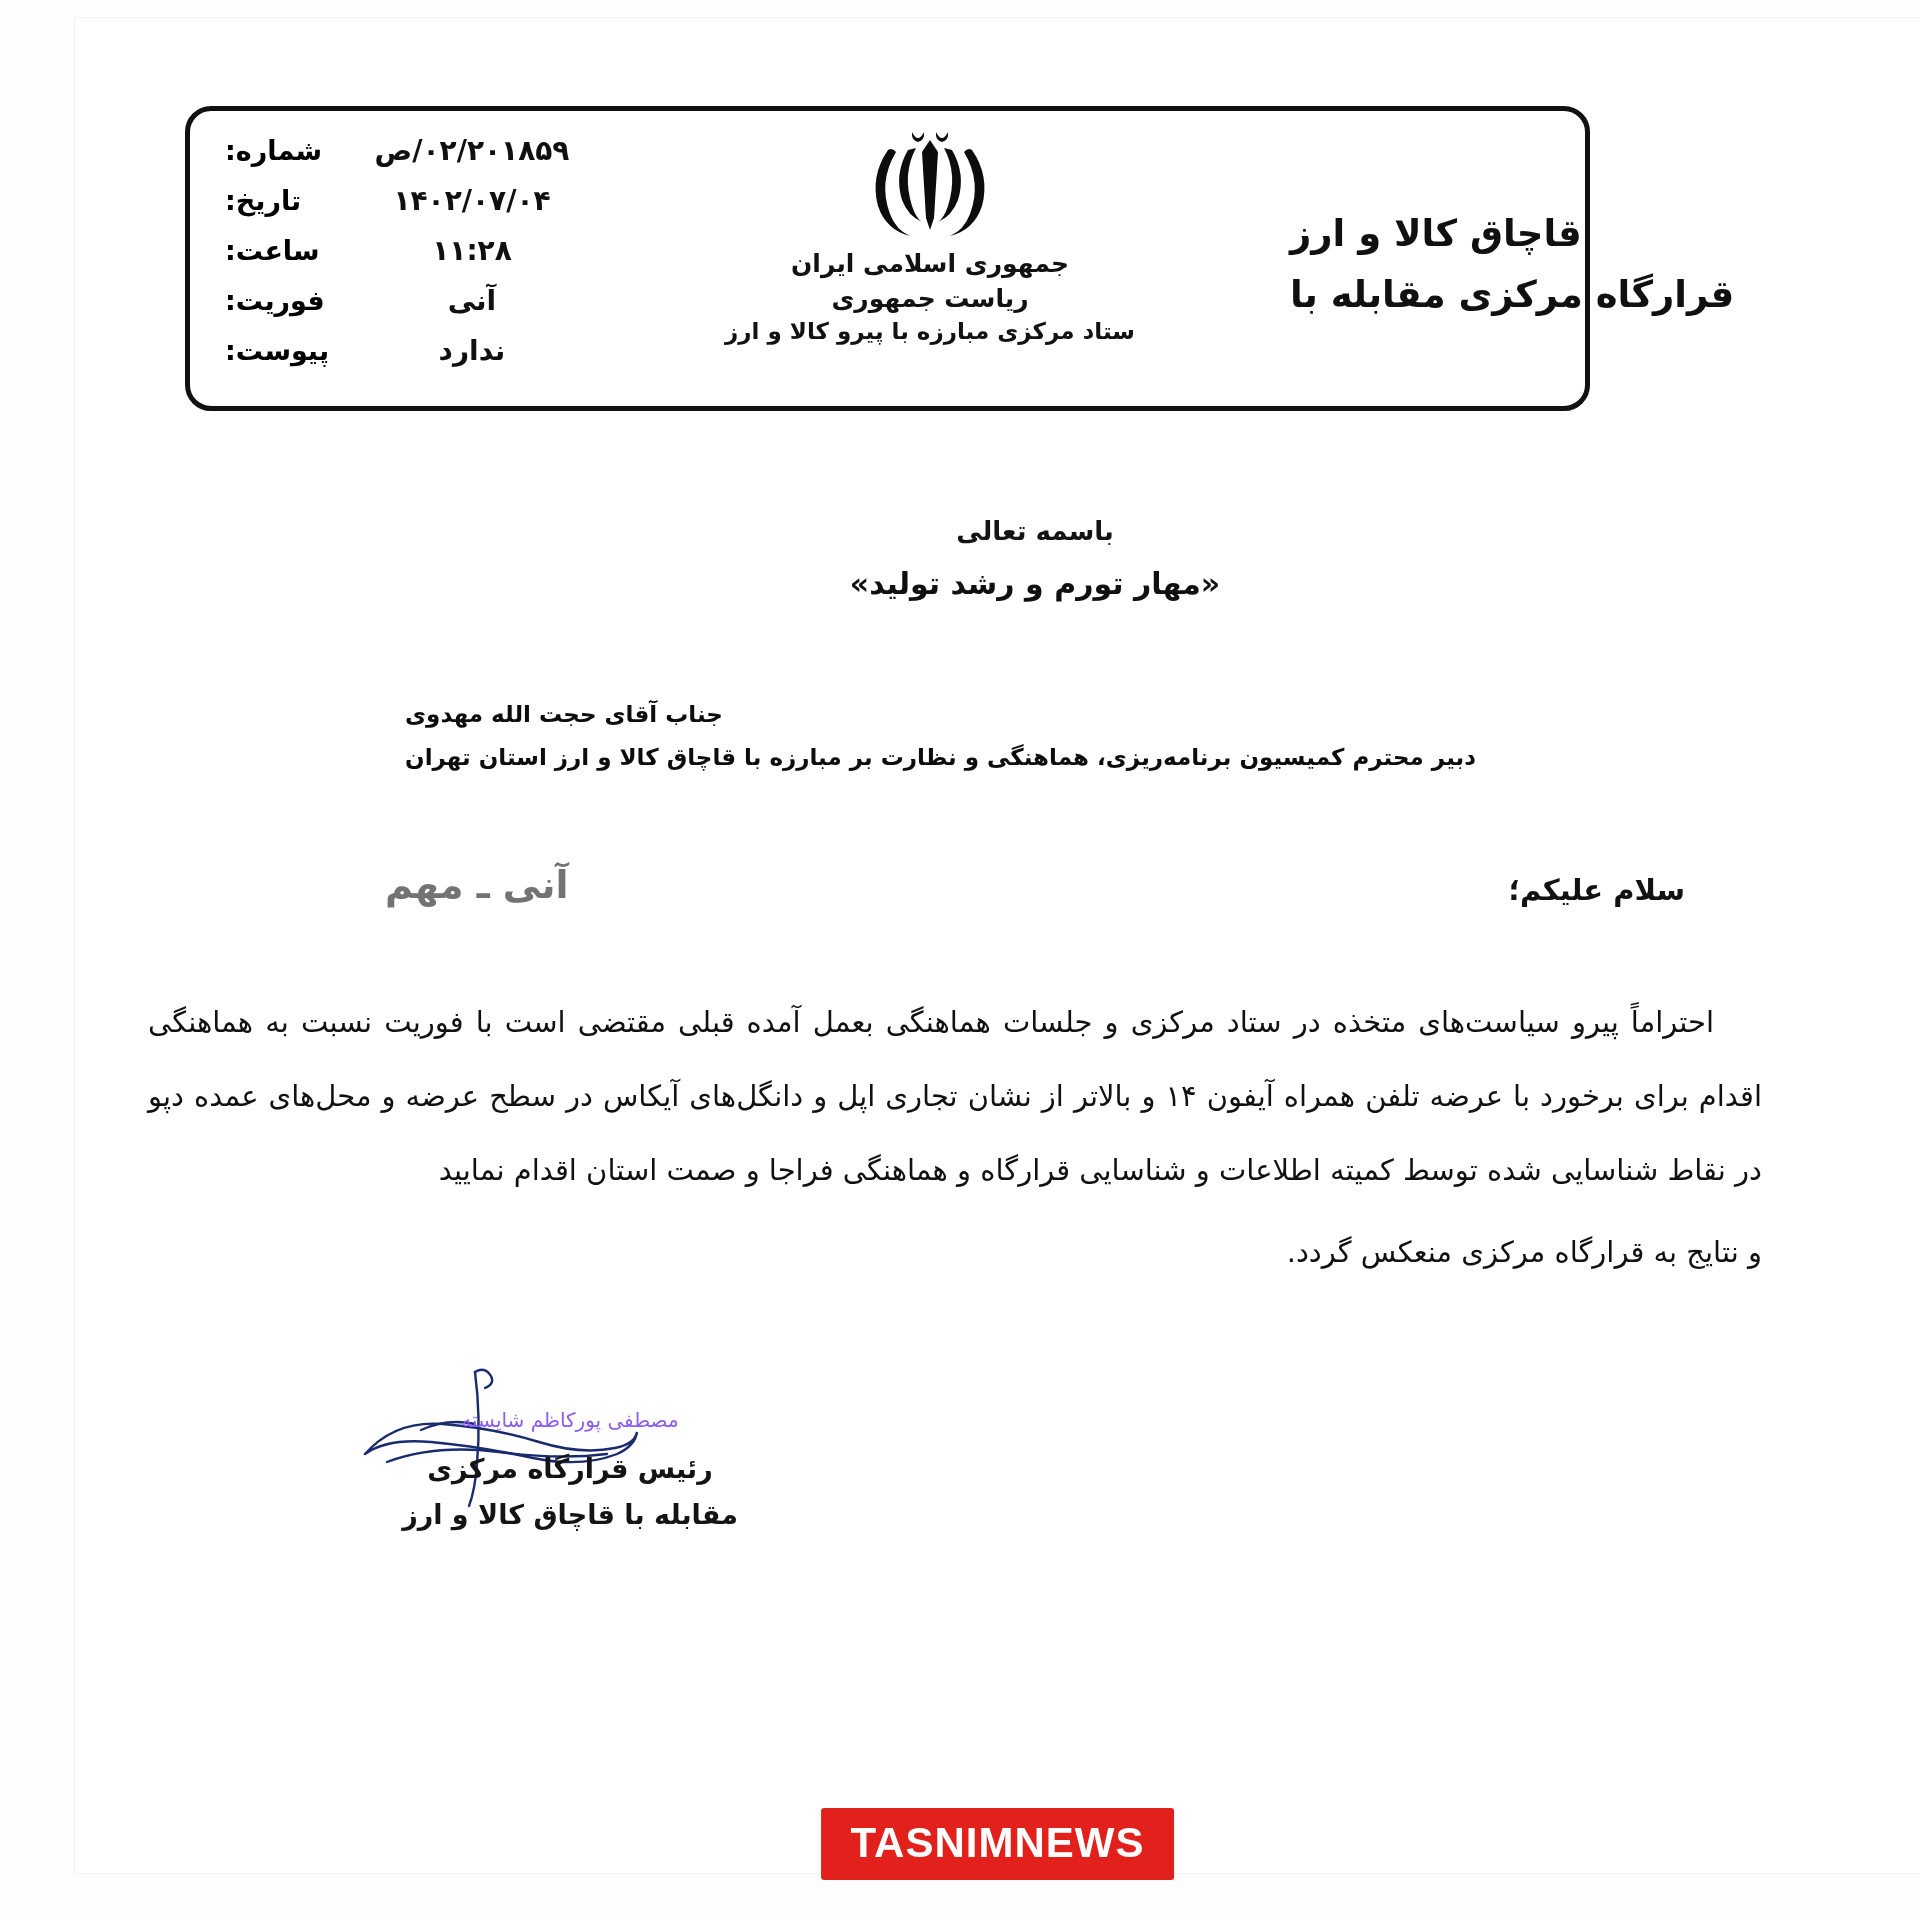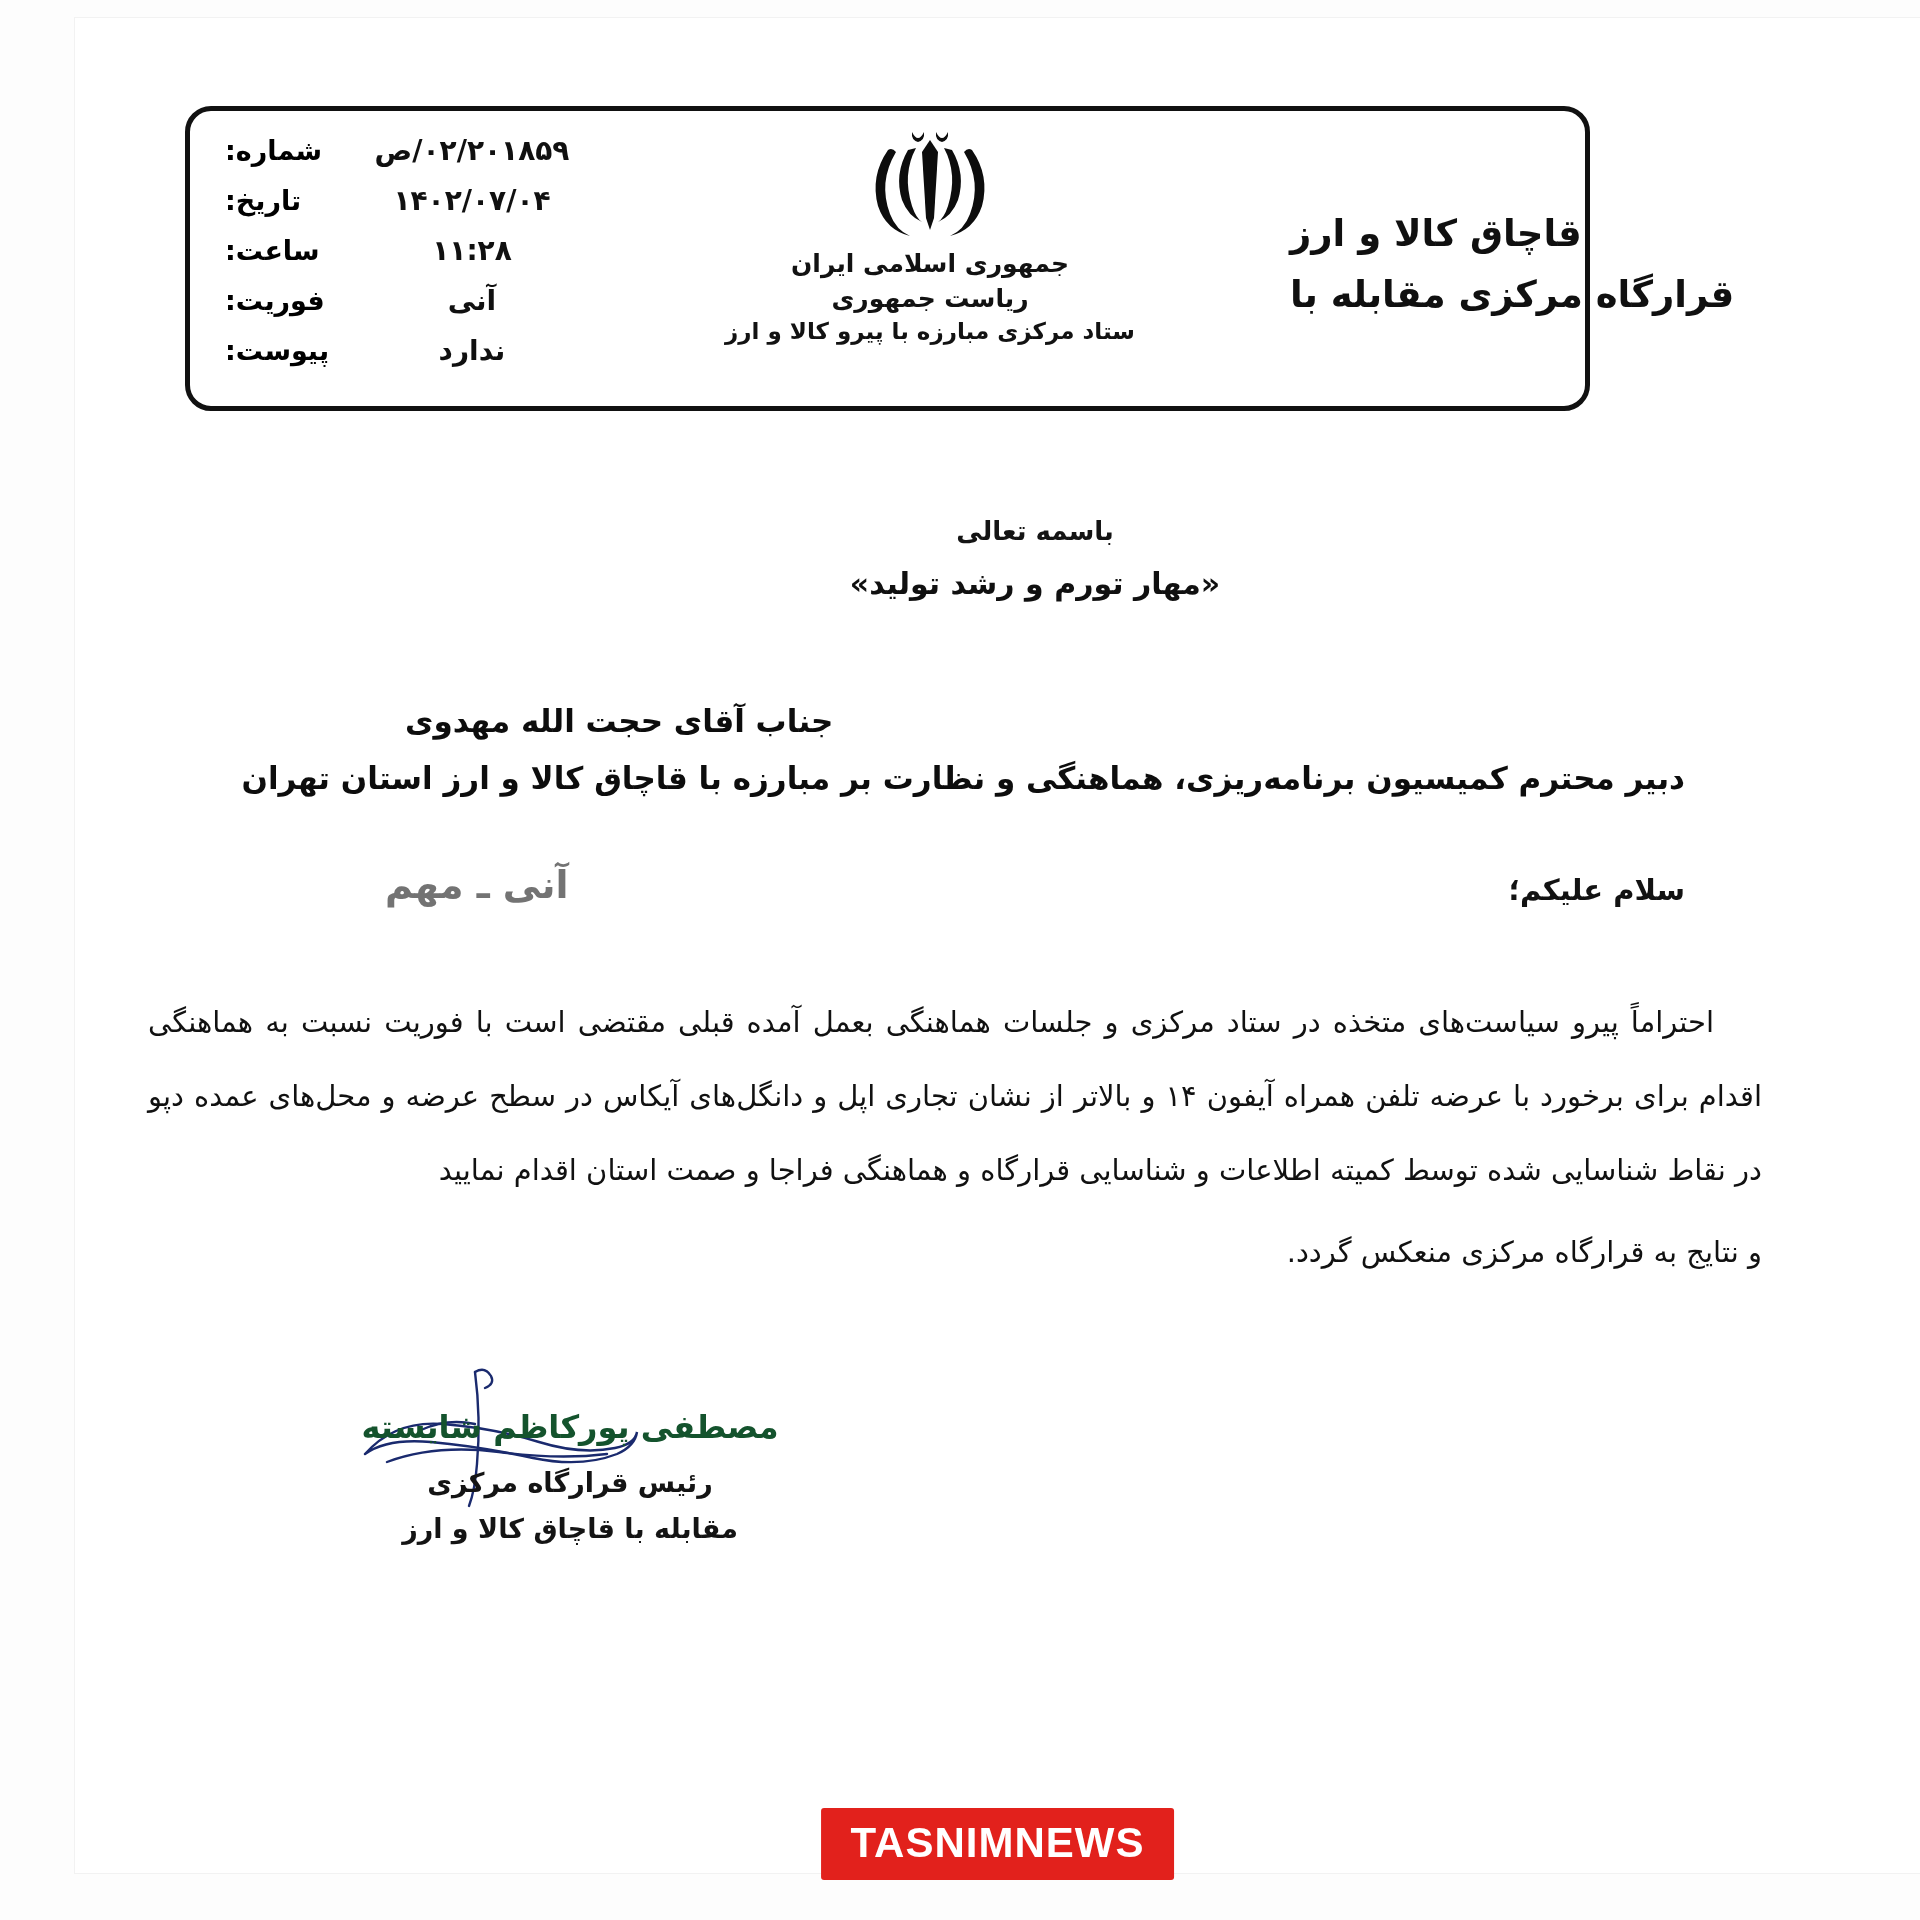--- a/index.html
+++ b/index.html
@@ -123,21 +123,21 @@
   }
   
   .addressee{
     position:absolute;
     right:235px;top:675px;
     width:1280px;
     text-align:left;
     direction:rtl;
   }
   .addressee div{
-    font-size:31px;
+    font-size:23px;
     font-weight:700;
     color:#0d0d0d;
     line-height:1.85;
     white-space:nowrap;
   }
   
   .salutation{
     position:absolute;
     right:235px;top:855px;
     font-size:29px;
@@ -171,23 +171,23 @@
   .indent{display:inline-block;width:48px;}
   
   .sig-block{
     position:absolute;
     left:280px;top:1390px;
     width:430px;
     text-align:center;
     direction:rtl;
   }
   .sig-name{
-    font-size:32px;
-    font-weight:700;
-    color:#14532d;
+    font-size:20px;
+    font-weight:400;
+    color:#8b5cf6;
     position:relative;
     z-index:2;
     white-space:nowrap;
   }
   .sig-title{
     margin-top:14px;
     font-size:27px;
     font-weight:700;
     color:#141414;
     line-height:1.70;

